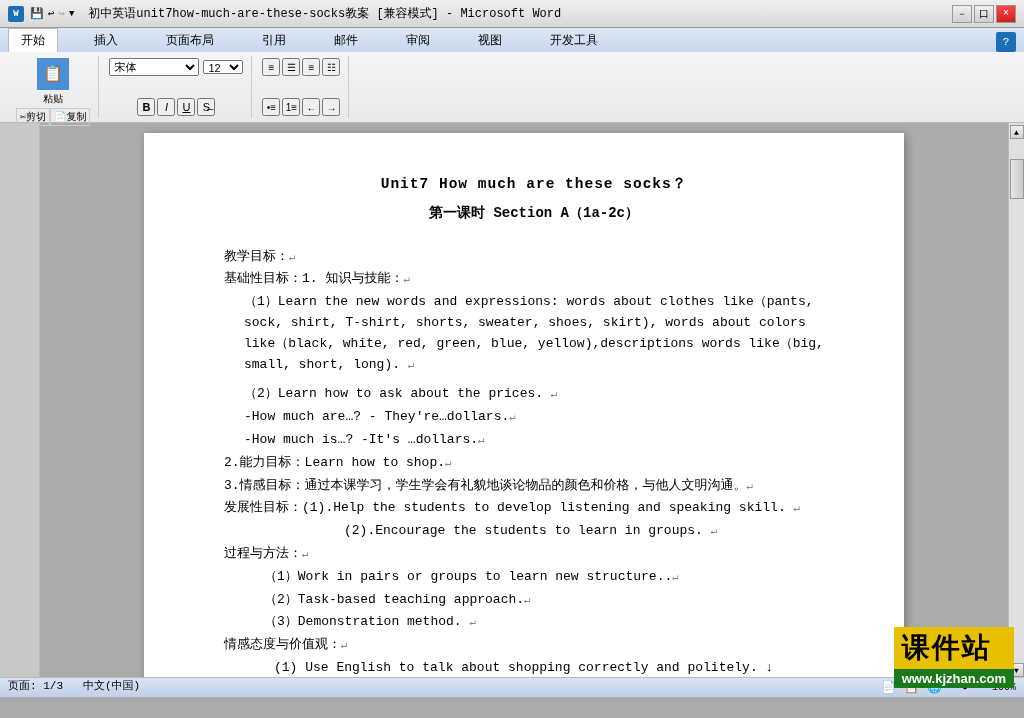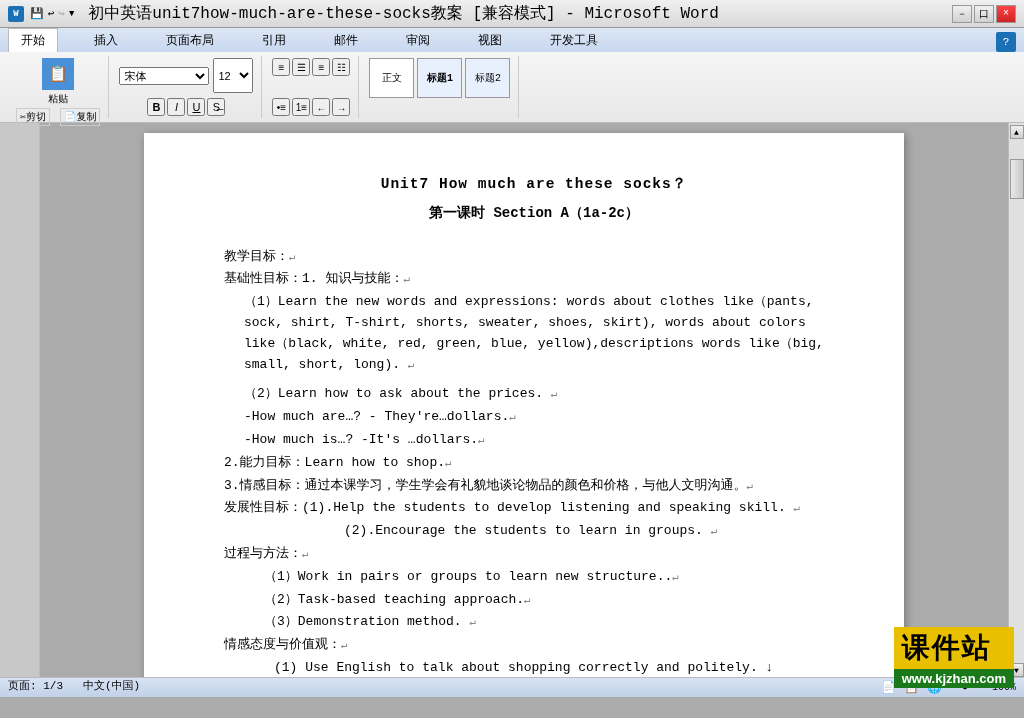--- a/index.html
+++ b/index.html
@@ -214,21 +214,21 @@
   <div class="title-bar-left">
     <div class="title-bar-icon">
       <span>W</span>
     </div>
     <div class="quick-access-area" style="display:flex;align-items:center;gap:4px;">
       <span style="cursor:pointer;font-size:11px;">💾</span>
       <span style="cursor:pointer;font-size:11px;">↩</span>
       <span style="cursor:pointer;font-size:11px;color:#aaa;">↪</span>
       <span style="cursor:pointer;font-size:9px;">▼</span>
     </div>
-    <span style="font-size:16px;margin-left:8px;">初中英语unit7how-much-are-these-socks教案 [兼容模式] - Microsoft Word</span>
+    <span style="font-size:12px;margin-left:8px;">初中英语unit7how-much-are-these-socks教案 [兼容模式] - Microsoft Word</span>
   </div>
   <div class="title-bar-controls">
     <div class="tb-btn">－</div>
     <div class="tb-btn">口</div>
     <div class="tb-btn" style="background:linear-gradient(to bottom,#f44,#c22);color:white;">×</div>
   </div>
 </div>
 
 <div class="ribbon">
   <div class="ribbon-tabs">
@@ -242,34 +242,34 @@
     <div class="ribbon-tab">开发工具</div>
     <div class="ribbon-right-icon">?</div>
   </div>
   <div class="ribbon-content">
 
     <div class="ribbon-group">
       <div class="ribbon-btn-large">
         <div class="icon" style="background:#4a90d9;width:32px;height:32px;display:flex;align-items:center;justify-content:center;font-size:16px;">📋</div>
         <span class="ribbon-btn-label">粘贴</span>
       </div>
-      <div style="display:flex;gap:10px;margin-top:2px;">
+      <div style="display:flex;gap:0;margin-top:2px;">
         <div style="font-size:10px;cursor:pointer;padding:1px 3px;border:1px solid #ccc;">✂剪切</div>
         <div style="font-size:10px;cursor:pointer;padding:1px 3px;border:1px solid #ccc;">📄复制</div>
       </div>
     </div>
 
     <div class="ribbon-group">
       <div style="display:flex;align-items:center;gap:4px;">
         <select style="font-size:11px;width:90px;height:18px;">
           <option>宋体</option>
           <option>仿宋</option>
           <option>黑体</option>
         </select>
-        <select style="font-size:11px;width:40px;height:35px;">
+        <select style="font-size:11px;width:40px;height:14px;">
           <option>12</option>
           <option>14</option>
           <option>16</option>
         </select>
       </div>
       <div style="display:flex;gap:2px;margin-top:4px;">
         <button style="font-weight:bold;font-size:11px;width:18px;height:18px;">B</button>
         <button style="font-style:italic;font-size:11px;width:18px;height:18px;">I</button>
         <button style="text-decoration:underline;font-size:11px;width:18px;height:18px;">U</button>
         <button style="font-size:11px;width:18px;height:18px;">S̶</button>
@@ -284,27 +284,20 @@
         <button style="font-size:10px;width:18px;height:18px;">☷</button>
       </div>
       <div style="display:flex;gap:2px;margin-top:4px;">
         <button style="font-size:10px;width:18px;height:18px;">•≡</button>
         <button style="font-size:10px;width:18px;height:18px;">1≡</button>
         <button style="font-size:10px;width:18px;height:18px;">←</button>
         <button style="font-size:10px;width:18px;height:18px;">→</button>
       </div>
     </div>
 
-    <div class="ribbon-group">
-      <div style="display:flex;gap:3px;">
-        <div style="width:45px;height:40px;border:1px solid #999;background:#fff;display:flex;align-items:center;justify-content:center;font-size:10px;cursor:pointer;">正文</div>
-        <div style="width:45px;height:40px;border:1px solid #999;background:#e8f0fe;display:flex;align-items:center;justify-content:center;font-size:10px;font-weight:bold;cursor:pointer;">标题1</div>
-        <div style="width:45px;height:40px;border:1px solid #999;background:#e8f0fe;display:flex;align-items:center;justify-content:center;font-size:10px;cursor:pointer;">标题2</div>
-      </div>
-    </div>
   </div>
 </div>
 
 <div class="doc-area">
 
   <div class="left-ruler" style="background:#c8c8c8;width:40px;"></div>
 
   <div class="page-container">
     <div class="page">
 

